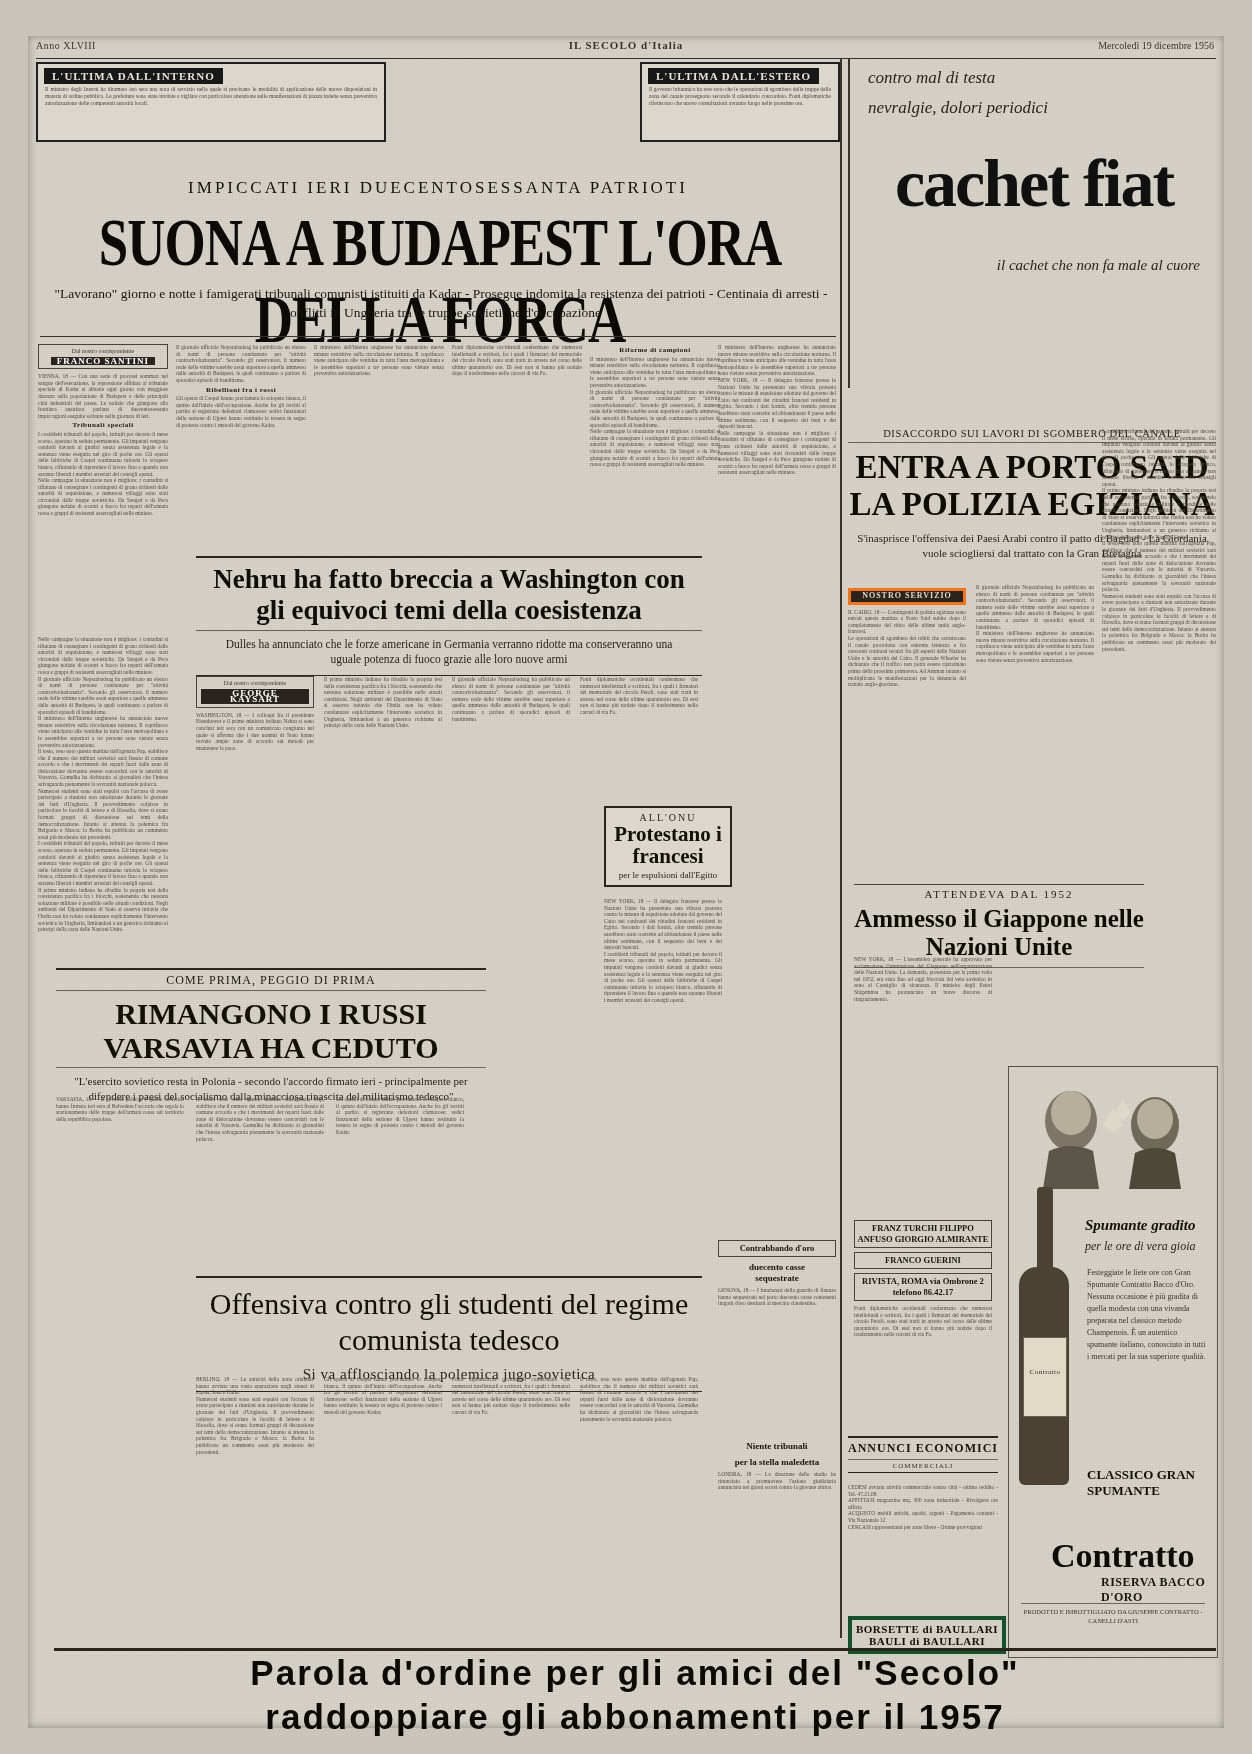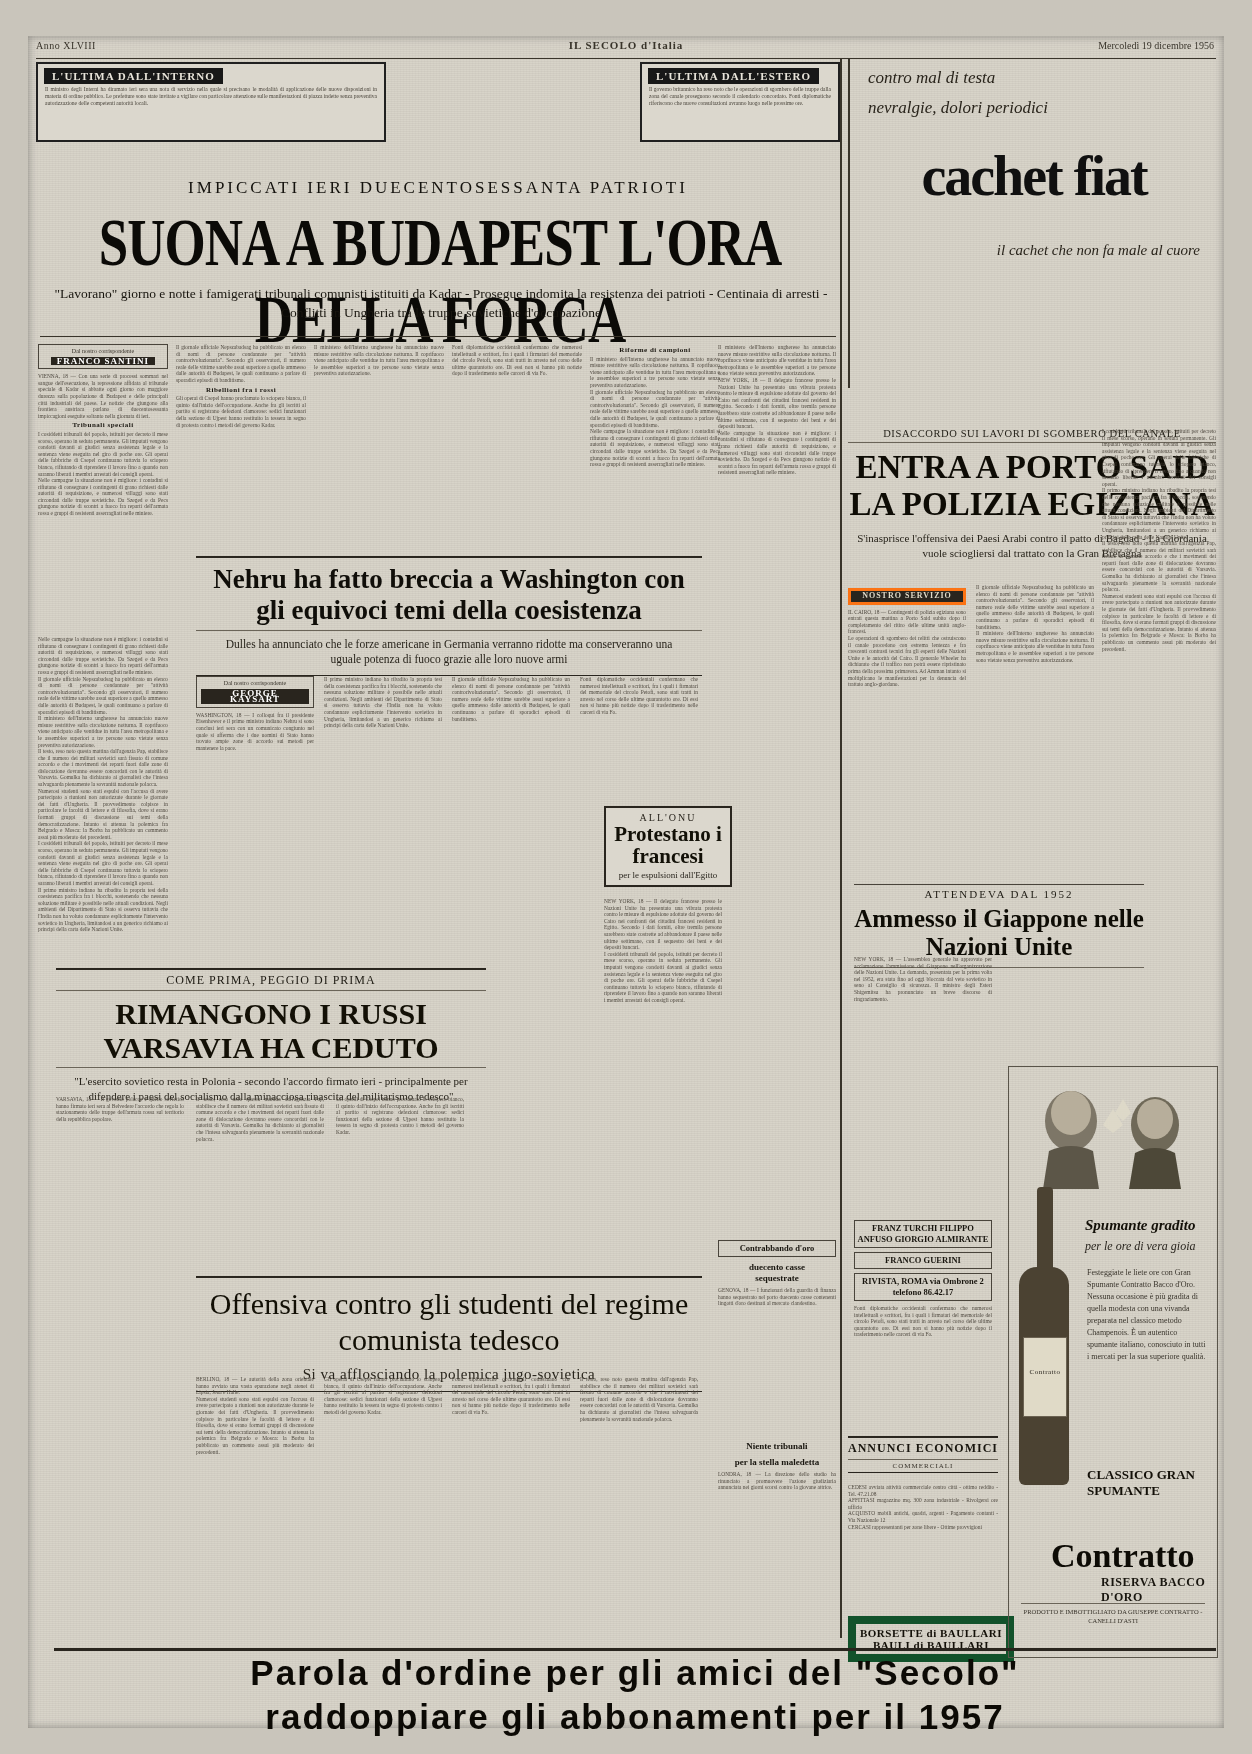--- a/index.html
+++ b/index.html
@@ -37,21 +37,21 @@
   .microtext{font-size:5.5px;line-height:7px;color:#4a453c;padding:0 7px 4px 7px;text-align:justify;}
   .logo{
     position:absolute;left:258px;top:20px;width:348px;height:78px;
     border:3px solid #151515;background:#dedacf;
     display:flex;align-items:center;justify-content:center;
   }
   .logo span{font-family:"Liberation Serif",serif;font-weight:bold;font-style:italic;font-size:47px;letter-spacing:-1px;color:#111;}
   
   .adcol{position:absolute;left:820px;top:22px;width:368px;height:330px;border-left:2px solid #3a352c;}
   .ad-line{font-style:italic;font-size:17px;color:#2b261d;margin:10px 0 0 18px;}
-  .ad-brand{font-family:"Liberation Serif",serif;font-weight:bold;font-size:56px;color:#121212;letter-spacing:-2px;text-align:center;margin-top:26px;}
+  .ad-brand{font-family:"Liberation Serif",serif;font-weight:bold;font-size:68px;color:#121212;letter-spacing:-2px;text-align:center;margin-top:26px;}
   .ad-sub{font-style:italic;font-size:15px;color:#2b261d;text-align:right;margin:34px 18px 0 0;}
   
   .kicker{position:absolute;left:10px;top:142px;width:800px;text-align:center;font-size:17px;letter-spacing:3px;color:#16140f;}
   .bighead{
     position:absolute;left:6px;top:168px;width:812px;text-align:center;
     font-weight:bold;font-size:53px;letter-spacing:-1px;color:#0d0c09;
     font-family:"Liberation Serif",serif;
     transform:scaleY(1.28);transform-origin:top center;
   }
   .subhead{position:absolute;left:22px;top:248px;width:782px;text-align:center;font-size:13.5px;line-height:19px;color:#1b1811;}
@@ -99,21 +99,21 @@
   .spum-t1{position:absolute;left:76px;top:150px;font-weight:bold;font-style:italic;font-size:15px;color:#15120a;}
   .spum-t2{position:absolute;left:76px;top:172px;font-style:italic;font-size:12px;color:#2b2720;}
   .spum-body{position:absolute;left:78px;top:200px;width:120px;font-size:8px;line-height:12px;color:#3b362d;}
   .spum-cls{position:absolute;left:78px;top:400px;font-weight:bold;font-size:13px;line-height:16px;color:#15120a;}
   .spum-brand{position:absolute;left:42px;top:470px;font-weight:bold;font-size:34px;color:#0f0d07;}
   .spum-res{position:absolute;left:92px;top:508px;font-weight:bold;font-size:12px;color:#1b1811;letter-spacing:.5px;}
   .spum-foot{position:absolute;left:12px;top:536px;width:184px;font-size:6.5px;line-height:9px;text-align:center;color:#3b362d;border-top:1px solid #6a6559;padding-top:3px;}
   .annunci{position:absolute;left:820px;top:1400px;width:150px;border-top:2px solid #2b2720;border-bottom:1px solid #2b2720;}
   .annunci .t{text-align:center;font-weight:bold;font-size:12px;letter-spacing:1px;padding:3px 0;color:#1b1811;}
   .annunci .s{text-align:center;font-size:7px;letter-spacing:1px;color:#3b362d;border-top:1px solid #6a6559;padding:2px 0;}
-  .bauli{position:absolute;left:820px;top:1580px;width:150px;border:8px solid #14532d;text-align:center;padding:3px 0;}
+  .bauli{position:absolute;left:820px;top:1580px;width:150px;border:4px solid #14532d;text-align:center;padding:3px 0;}
   .bauli .t{font-weight:bold;font-size:11px;color:#15120a;letter-spacing:.5px;}
   
   .banner{position:absolute;left:26px;top:1612px;width:1162px;height:92px;border-top:3px solid #2b2720;}
   .banner .l1,.banner .l2{
     text-align:center;font-weight:bold;font-size:35px;letter-spacing:2px;color:#0e0c07;
     font-family:"Liberation Sans",sans-serif;line-height:44px;
   }
   
   .smallhead{font-size:9px;font-weight:bold;text-align:center;color:#1b1811;margin:5px 12px 3px;line-height:11px;}
   .boxedhead{border:1px solid #4a453c;padding:2px;margin:4px 0;text-align:center;font-weight:bold;font-size:8.5px;color:#1b1811;line-height:11px;}

